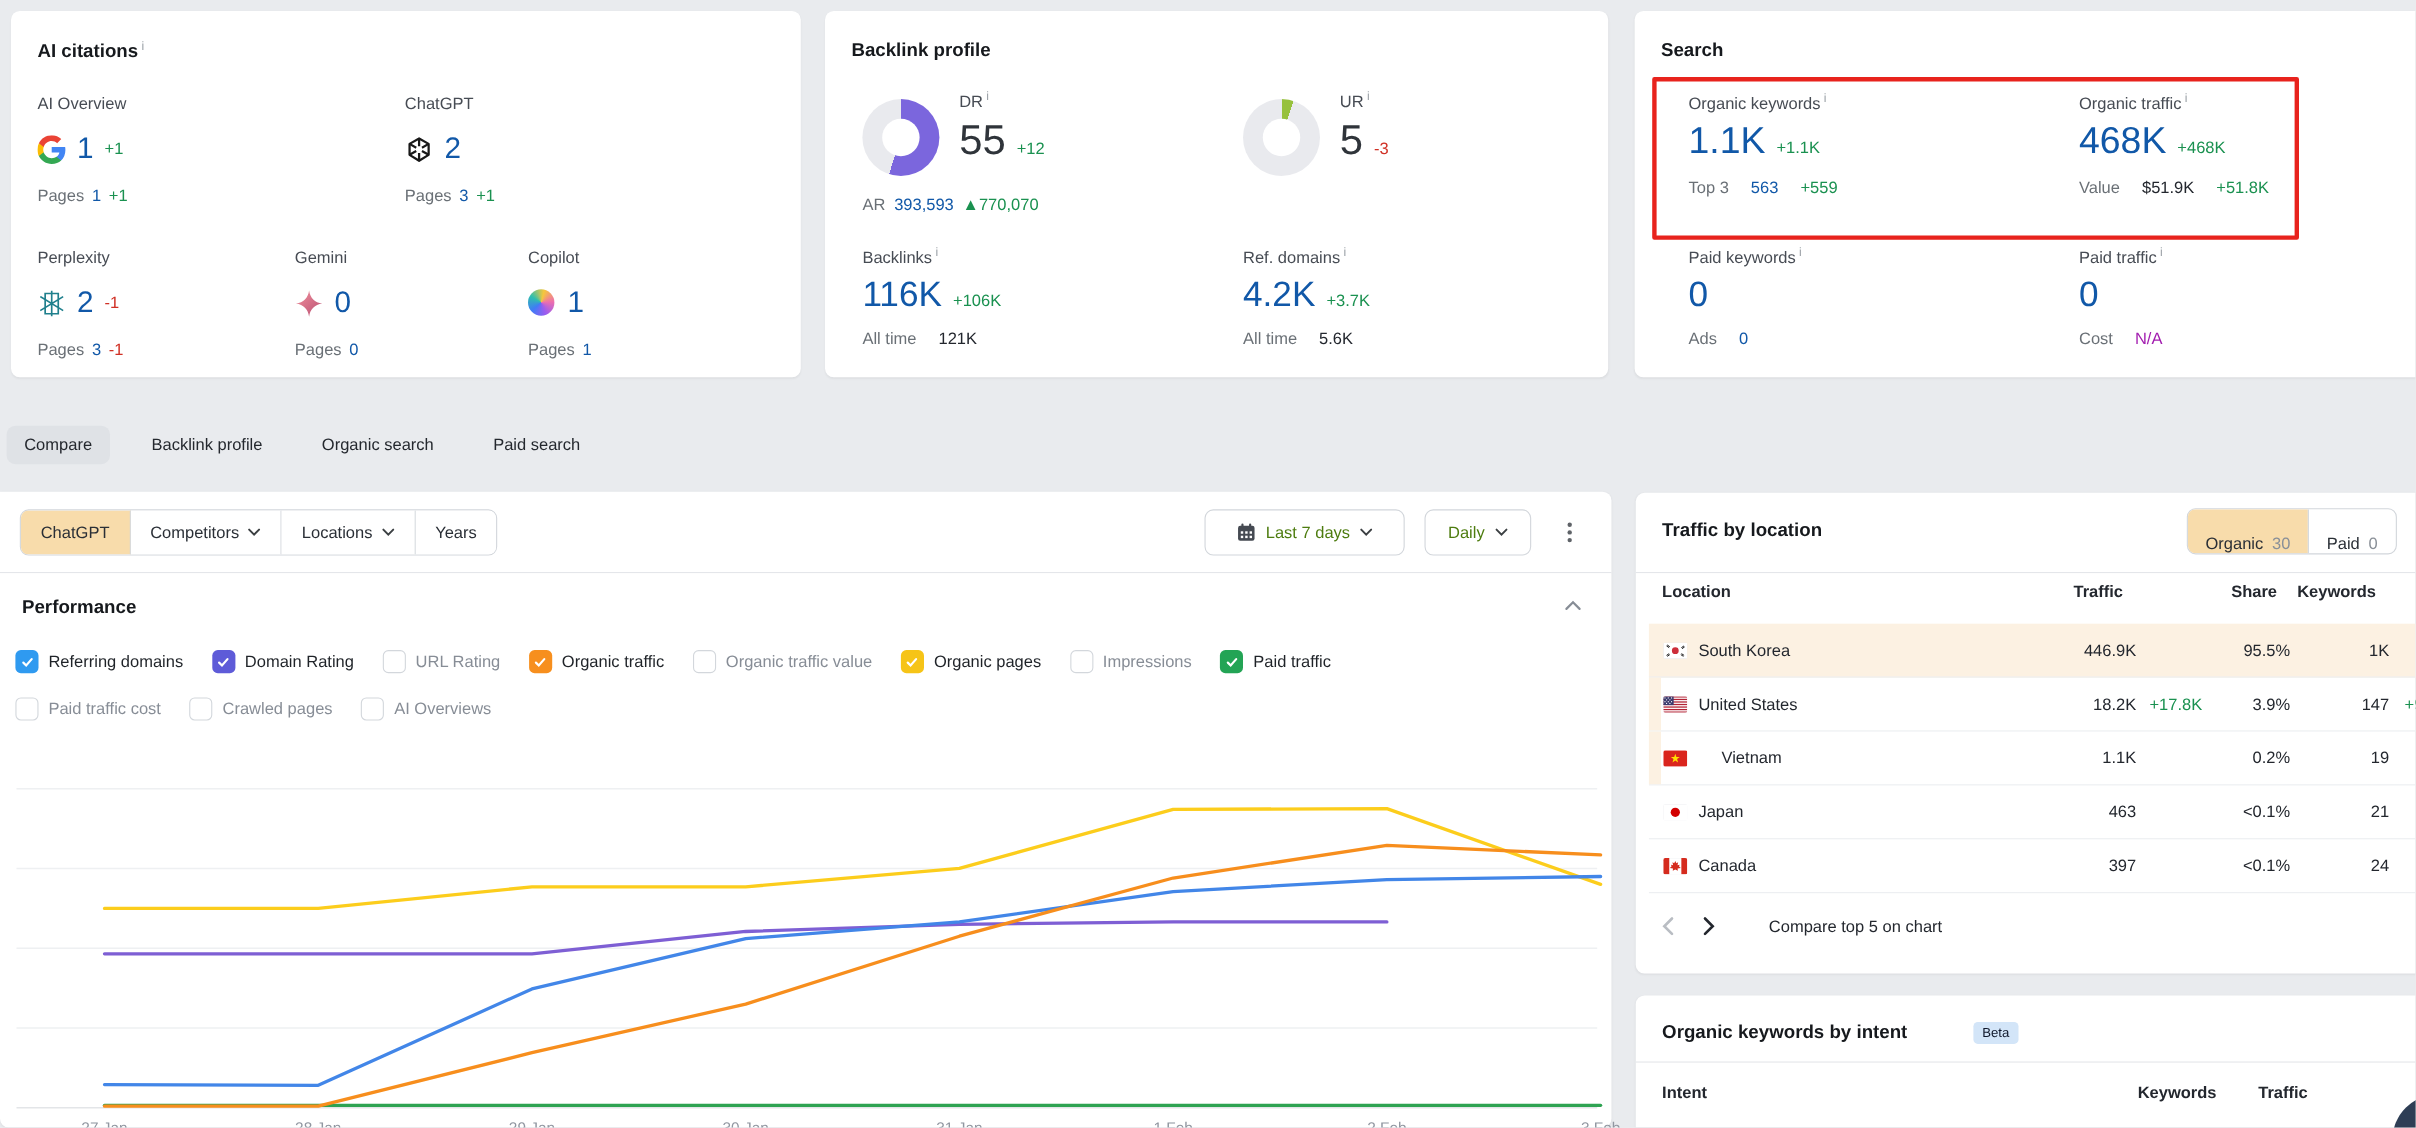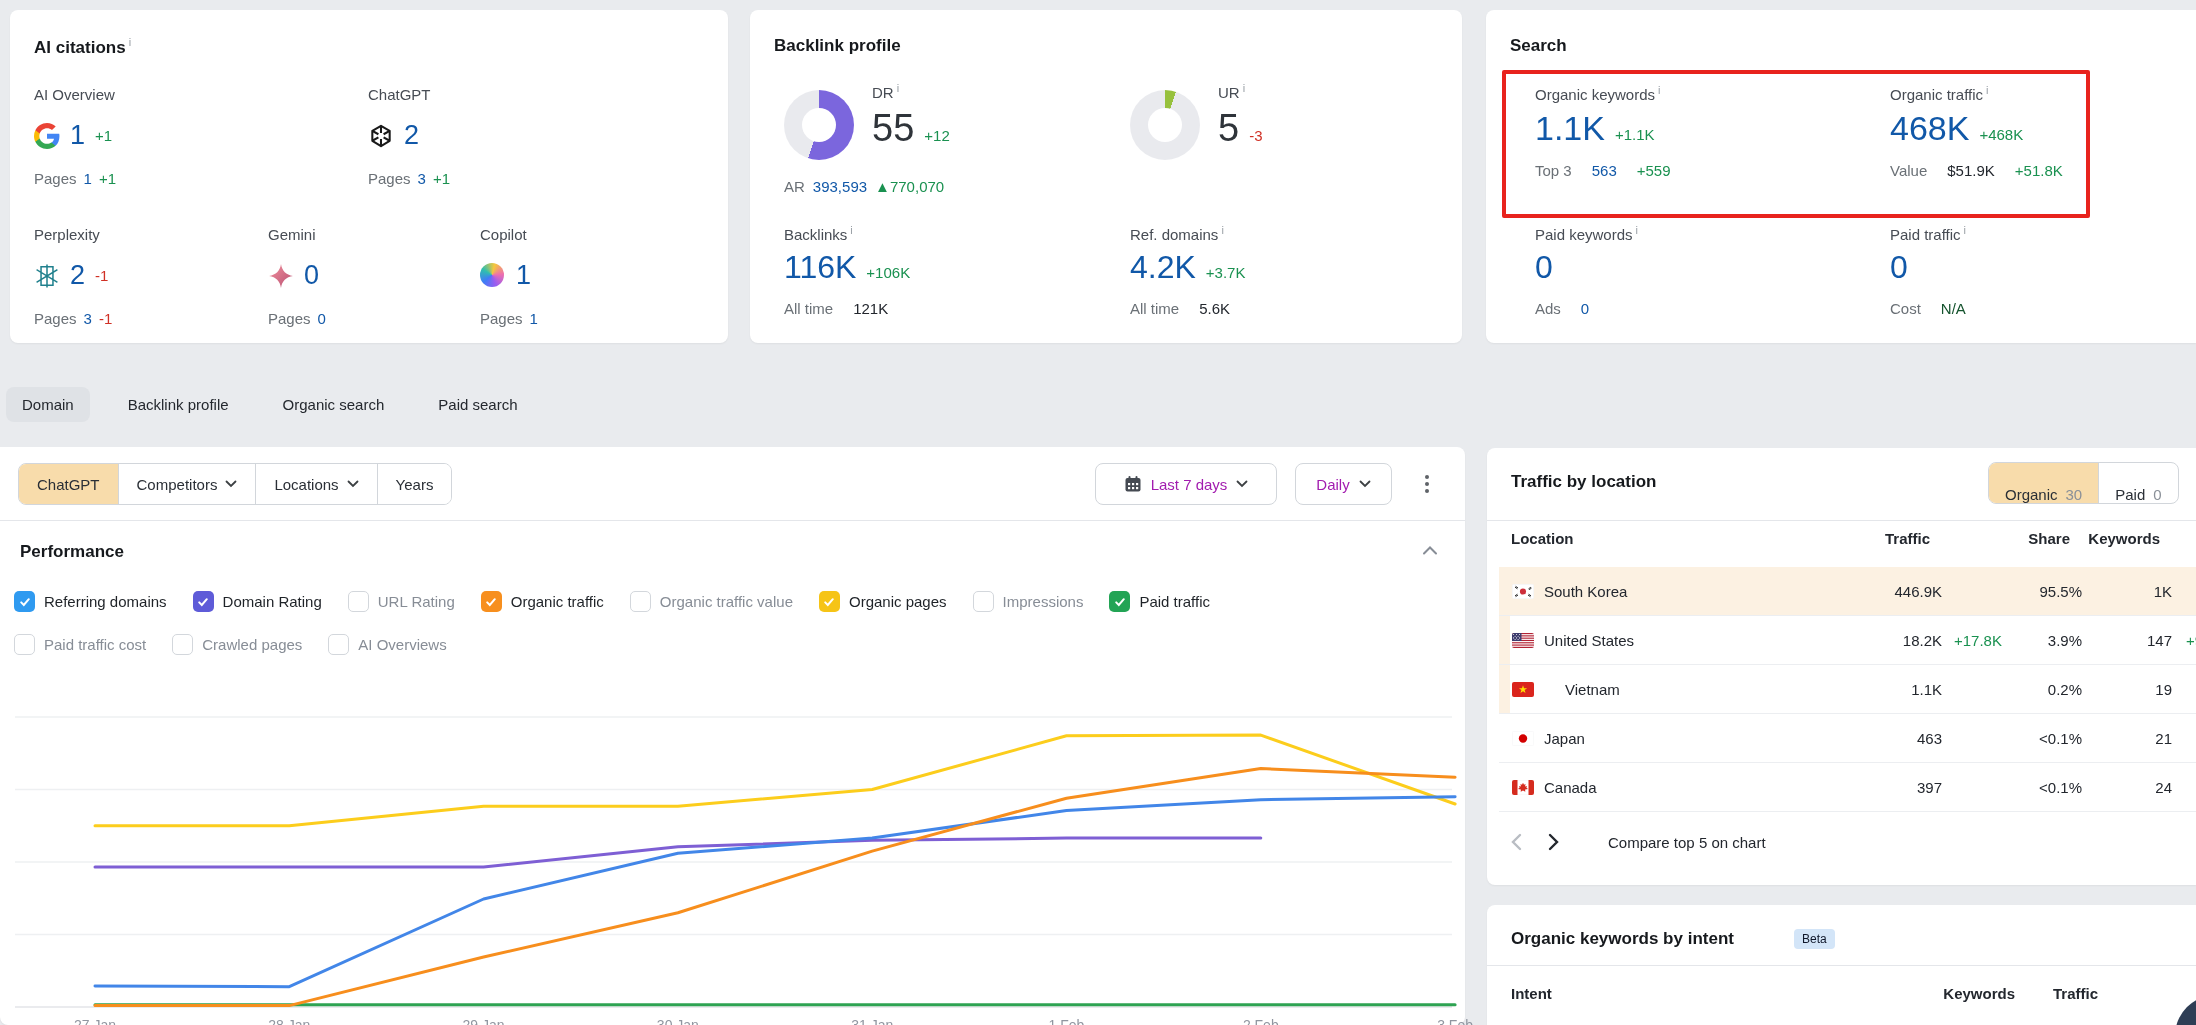--- a/index.html
+++ b/index.html
@@ -41,21 +41,21 @@
   #tabs { position:absolute; left:6px; top:384px; display:flex; gap:22px; align-items:center; height:40px; }
   .tab { font-size:15px; color:#24282e; padding:9px 16px; border-radius:8px; cursor:pointer; white-space:nowrap; }
   .tab.active { background:#dfe2e6; }
 
   
   #card-main { left:0px; top:447px; width:1465px; height:578px; border-radius:0 8px 8px 8px; }
   .seg-group { position:absolute; left:18px; top:16px; display:flex; height:42px; border:1px solid #d2d6db; border-radius:8px; overflow:hidden; background:#fff; }
   .seg-btn { display:flex; align-items:center; gap:8px; padding:0 18px; font-size:15px; color:#2a2f36; border-right:1px solid #d2d6db; cursor:pointer; background:#fff; }
   .seg-btn:last-child { border-right:none; }
   .seg-btn.active { background:#f8dcab; }
-  .btn { position:absolute; top:16px; height:42px; border:1px solid #d2d6db; border-radius:8px; background:#fff; display:flex; align-items:center; justify-content:center; gap:9px; font-size:15px; color:#a21caf; cursor:pointer; }
+  .btn { position:absolute; top:16px; height:42px; border:1px solid #d2d6db; border-radius:8px; background:#fff; display:flex; align-items:center; justify-content:center; gap:9px; font-size:15px; color:#4d7c0f; cursor:pointer; }
   #kebab { position:absolute; left:1414px; top:24px; width:26px; height:26px; display:flex; flex-direction:column; align-items:center; justify-content:center; gap:3px; cursor:pointer; }
   #kebab i { width:4px; height:4px; border-radius:50%; background:#5f6368; }
   .hdiv { position:absolute; left:0; width:100%; border-top:1px solid #e4e6ea; }
   #perf-title { position:absolute; left:20px; top:95px; font-size:17px; font-weight:700; color:#16191d; }
   #collapse { position:absolute; left:1422px; top:98px; cursor:pointer; }
   .cb-row { position:absolute; left:14px; display:flex; gap:26px; align-items:center; }
   .cb-item { display:flex; gap:9px; align-items:center; cursor:pointer; }
   .cb-box { width:21px; height:21px; border-radius:5px; display:flex; align-items:center; justify-content:center; }
   .cb-box.off { background:#fff; border:1px solid #d3d7dc; }
   .cb-label { font-size:15px; color:#1f2328; }
@@ -281,27 +281,27 @@
         <a class="blue">0</a>
       </div>
   </div>
   <div class="metric-block" style="left:404px;top:214px;">
     <div class="m-label"><span>Paid traffic</span><sup class="info">i</sup></div>
     <div class="m-big" style="font-size:32px;">
         <a class="blue">0</a>
       </div>
     <div class="m-sub gray">
         <span>Cost</span>
-        <span style="color:#14532d">N/A</span>
+        <span style="color:#a21caf">N/A</span>
       </div>
   </div>
 </div>
 
 <div id="tabs">
-    <div class="tab active">Domain</div>
+    <div class="tab active">Compare</div>
     <div class="tab">Backlink profile</div>
     <div class="tab">Organic search</div>
     <div class="tab">Paid search</div>
   </div>
 
 <div class="card" id="card-main">
   <div class="seg-group">
     <div class="seg-btn active">
         <span>ChatGPT</span>
       </div>

